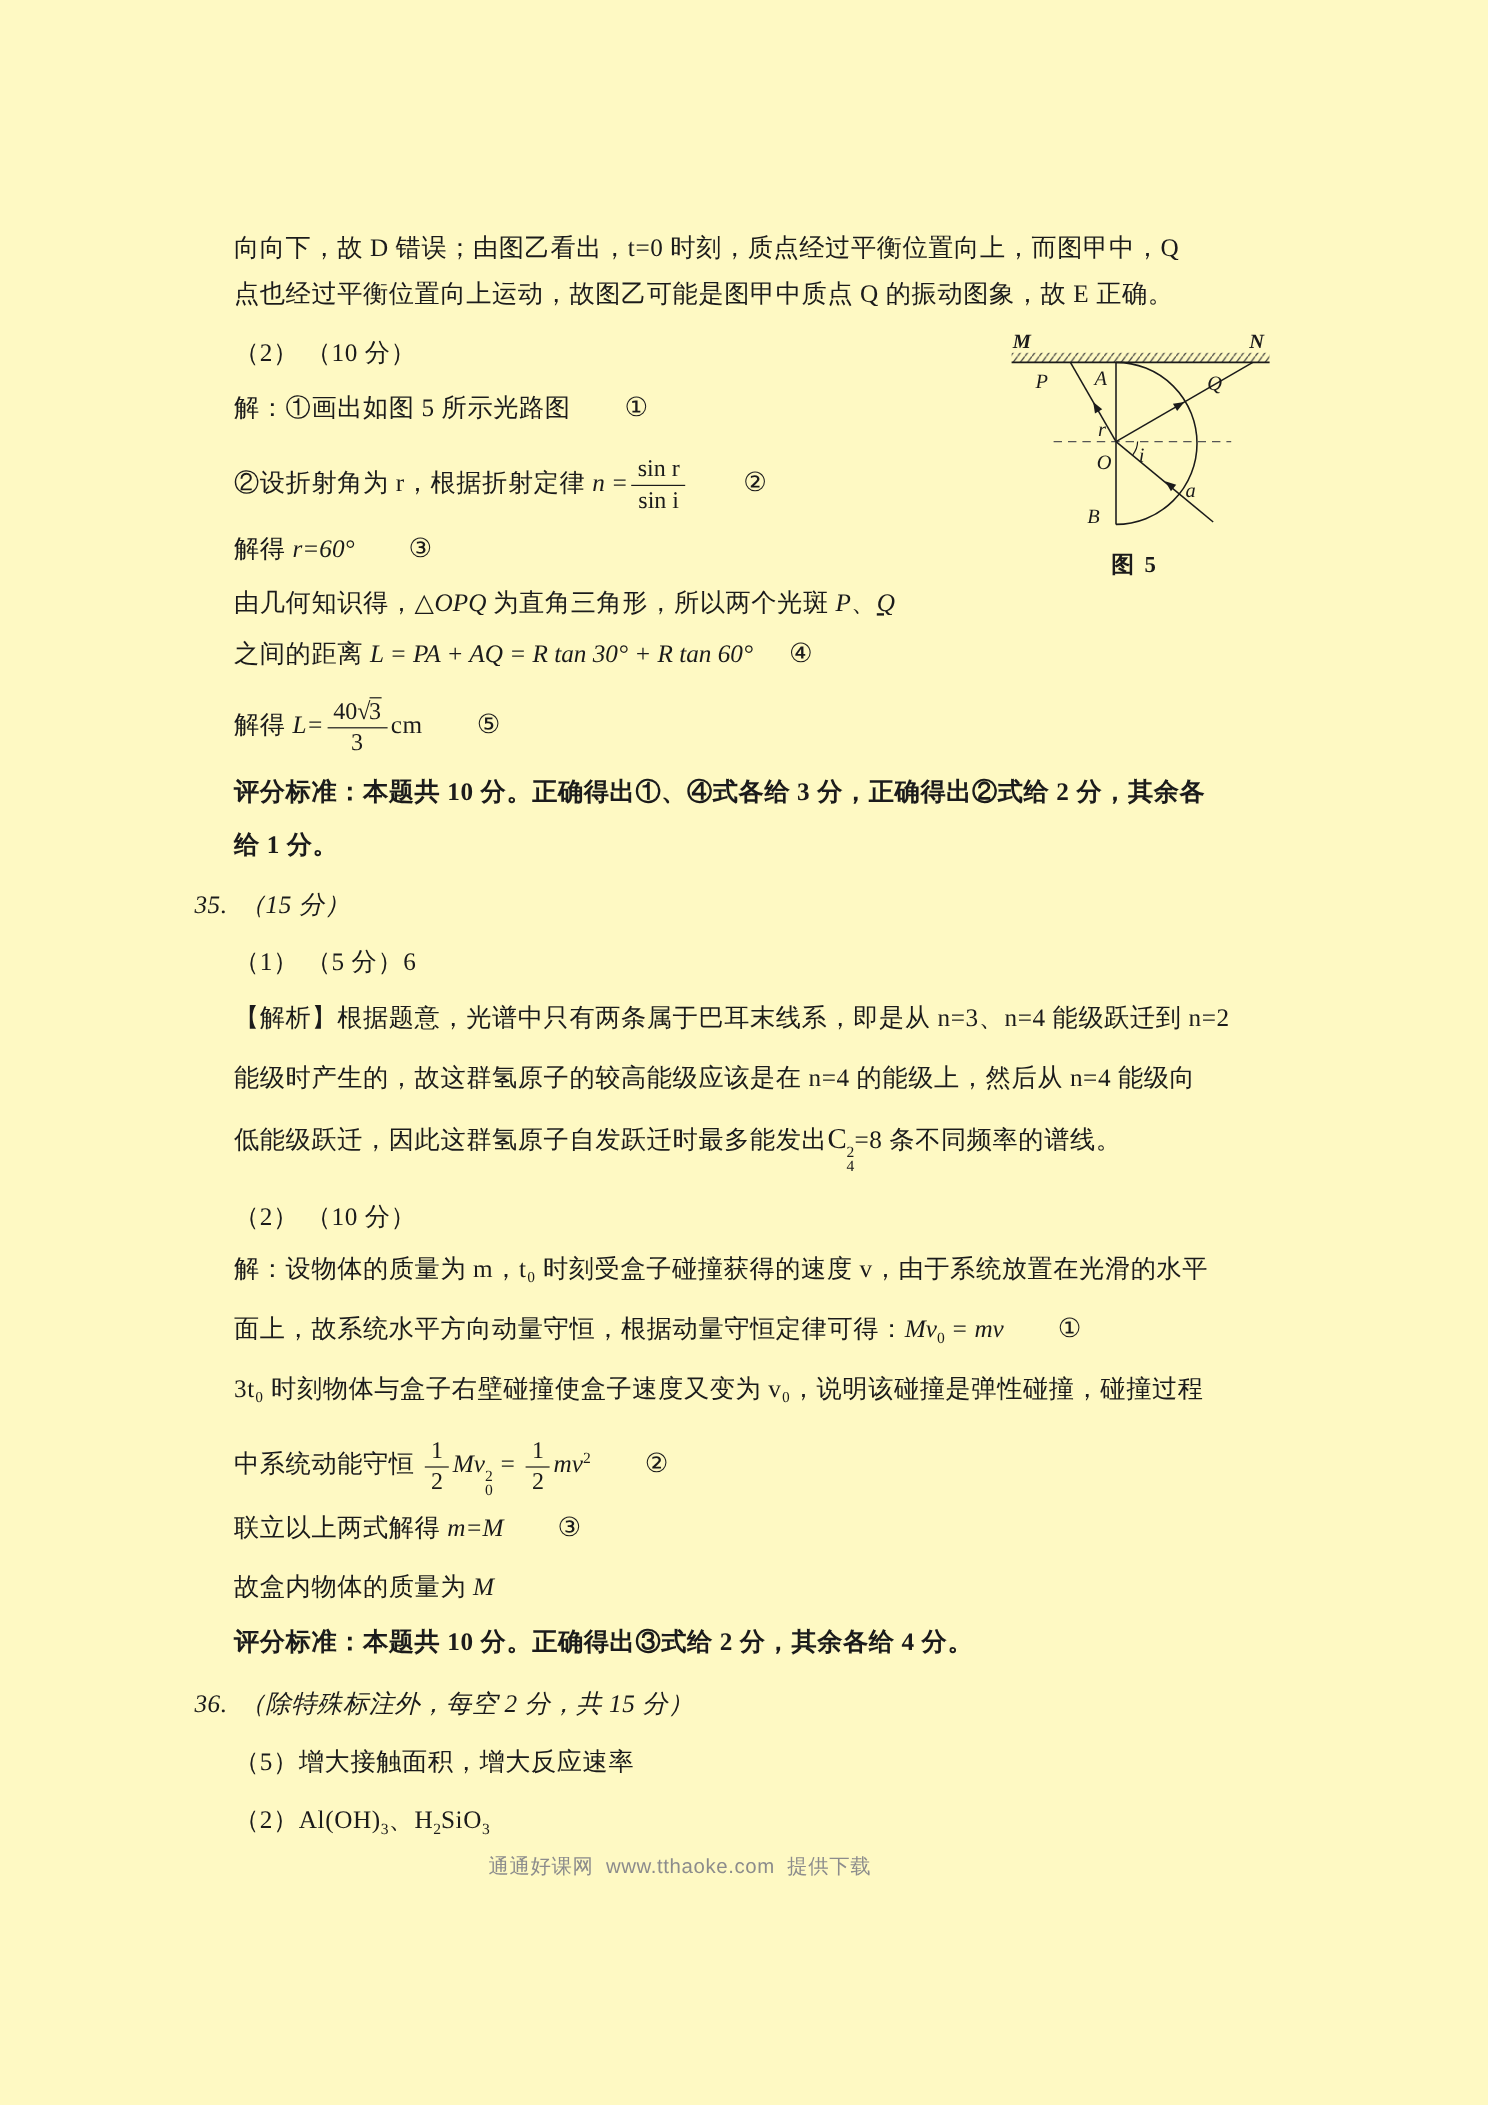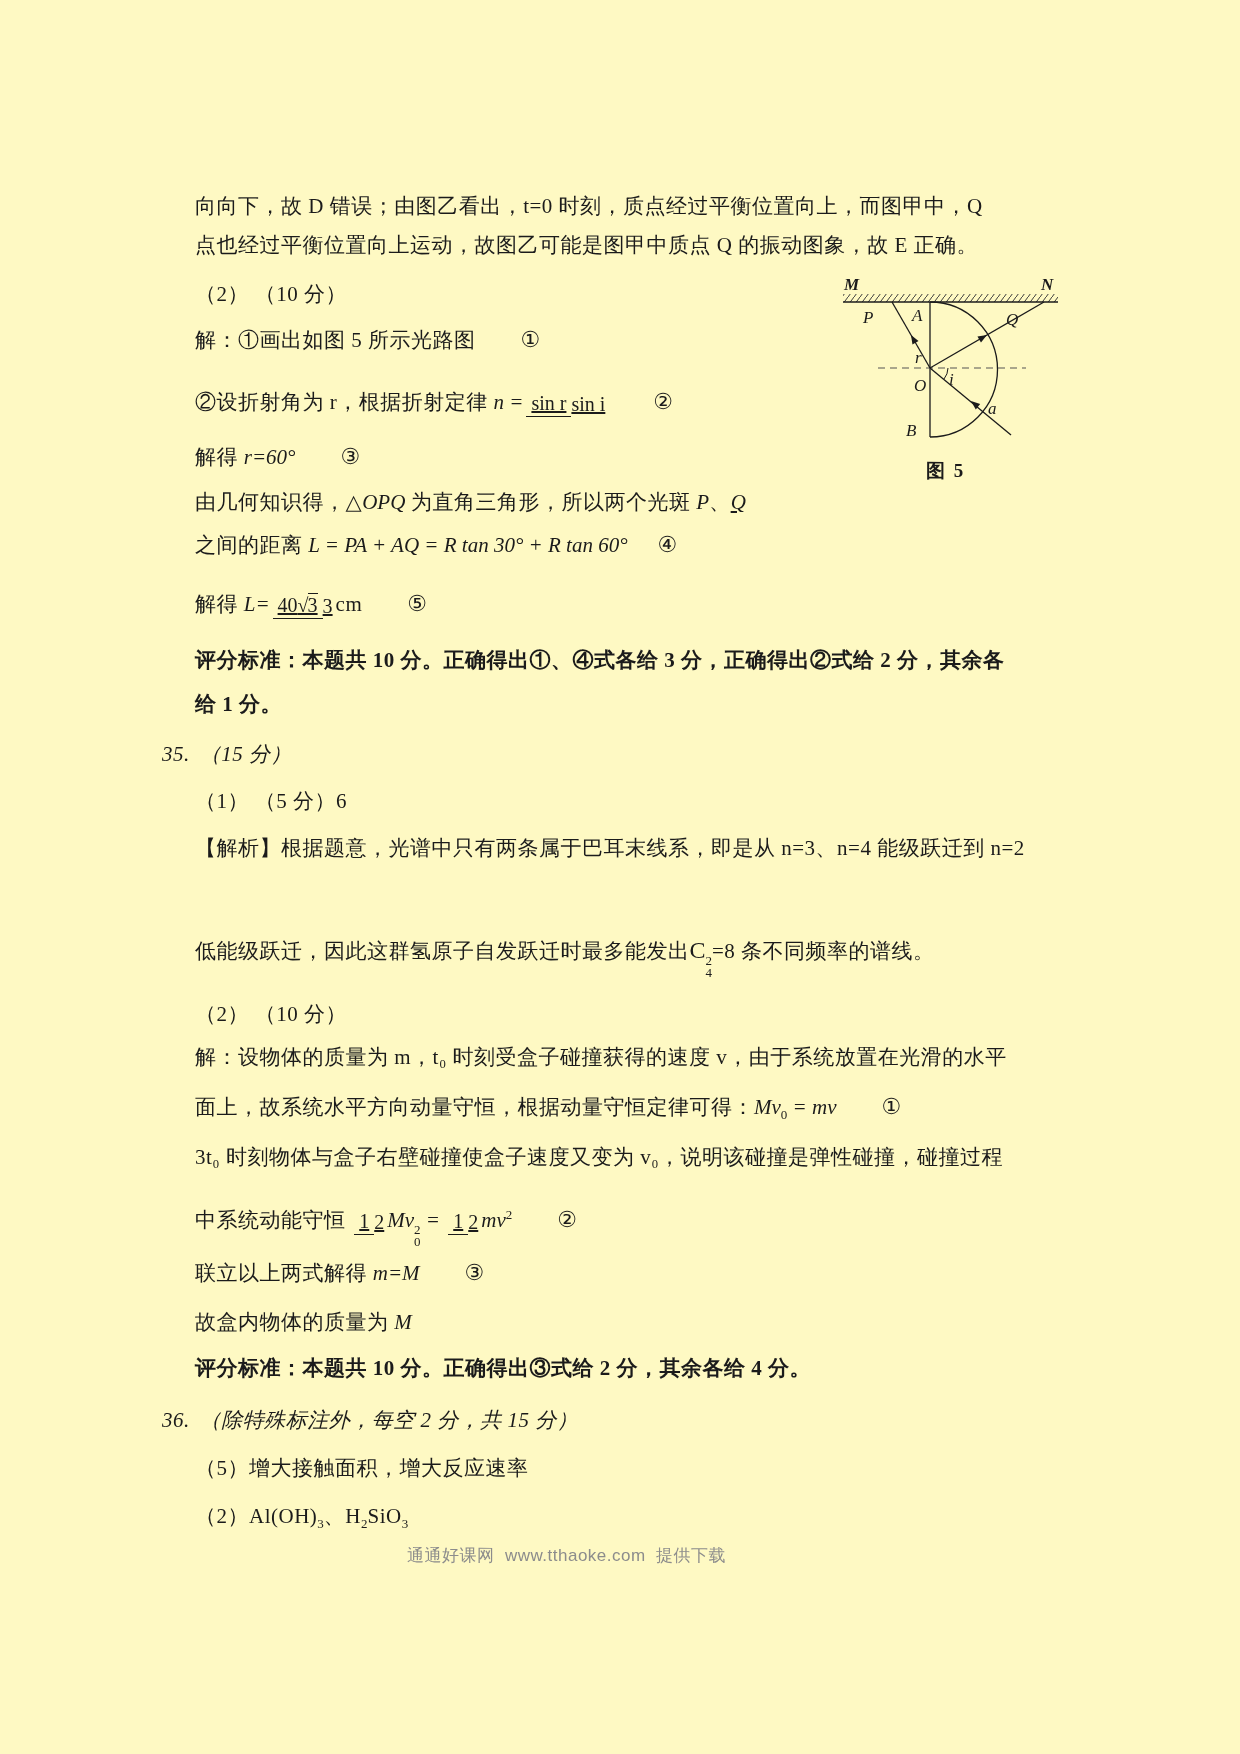--- a/index.html
+++ b/index.html
@@ -11,22 +11,22 @@
   .ln{position:absolute;left:195px;white-space:nowrap;font-size:21px;line-height:28px;letter-spacing:.5px;}
   .num-ln{left:162px;font-style:italic;}
   .bold{font-weight:bold;}
   .title-gap{display:inline-block;width:10px;}
   .gap{display:inline-block;width:45px;}
   .gap-sm{display:inline-block;width:30px;}
   .math{font-style:italic;letter-spacing:0;}
   .marker{font-style:normal;font-size:22px;}
   .ul{text-decoration:underline;}
   .formula{height:56px;line-height:56px;}
-  .frac{display:inline-flex;flex-direction:row;align-items:center;vertical-align:middle;
-        line-height:1.15;font-size:20px;margin:0 3px;letter-spacing:0;text-decoration:underline;}
+  .frac{display:inline-flex;flex-direction:column;align-items:center;vertical-align:middle;
+        line-height:1.15;font-size:20px;margin:0 3px;letter-spacing:0;}
   .frac .fnum{padding:0 5px 1px;border-bottom:1.4px solid #1b1b1b;}
   .frac .fden{padding-top:1px;}
   .rad{border-top:1.4px solid #1b1b1b;}
   .sqrt{margin-right:-1px;}
   .ss{display:inline-flex;flex-direction:column;font-size:13px;line-height:12px;
       vertical-align:-7px;letter-spacing:0;font-style:normal;}
   .sub{font-size:13px;vertical-align:-5px;letter-spacing:0;font-style:normal;}
   .sup{font-size:13px;vertical-align:8px;letter-spacing:0;font-style:normal;}
   .comb-base{font-size:24px;letter-spacing:0;}
   .fig-caption{position:absolute;left:926px;top:458px;font-size:19px;letter-spacing:2px;font-weight:bold;}
@@ -77,20 +77,21 @@
 
   <div class="ln bold" style="top:646px">评分标准：本题共 10 分。正确得出①、④式各给 3 分，正确得出②式给 2 分，其余各</div>
   <div class="ln bold" style="top:690px">给 1 分。</div>
 
   <div class="ln num-ln" style="top:740px">
     <span>35.</span><span class="title-gap"></span><span>（15 分）</span>
   </div>
 
   <div class="ln" style="top:787px">（1） （5 分）6</div>
   <div class="ln" style="top:834px">【解析】根据题意，光谱中只有两条属于巴耳末线系，即是从 n=3、n=4 能级跃迁到 n=2</div>
+  <div class="ln" style="top:884px">能级时产生的，故这群氢原子的较高能级应该是在 n=4 的能级上，然后从 n=4 能级向</div>
 
   <div class="ln" style="top:936px">
     <span>低能级跃迁，因此这群氢原子自发跃迁时最多能发出</span><span class="comb-base">C</span><span class="ss">
         <span>2</span>
         <span>4</span>
       </span><span>=8 条不同频率的谱线。</span>
   </div>
 
   <div class="ln" style="top:1000px">（2） （10 分）</div>
   <div class="ln" style="top:1043px">解：设物体的质量为 m，t₀ 时刻受盒子碰撞获得的速度 v，由于系统放置在光滑的水平</div>

